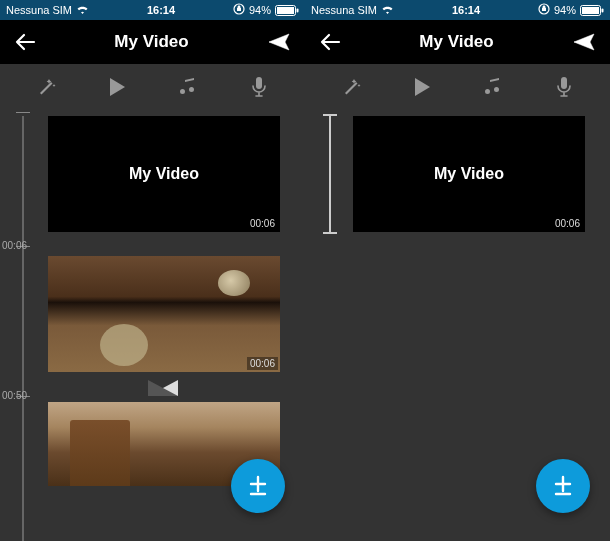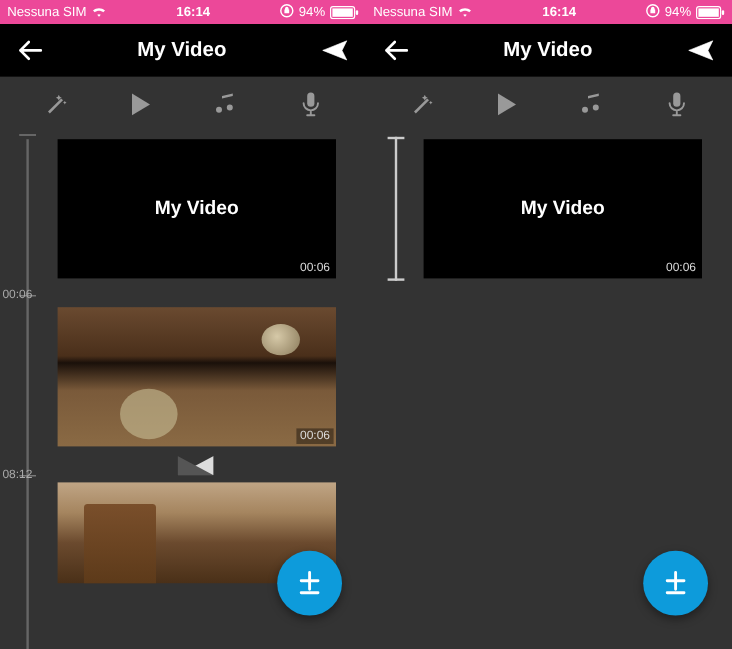--- a/index.html
+++ b/index.html
@@ -1,19 +1,19 @@
 <!DOCTYPE html>
 <html><head>
 <meta charset="utf-8">
 <style>
   * { margin: 0; padding: 0; box-sizing: border-box; }
   body { background: #fff; font-family: -apple-system, Helvetica, Arial, sans-serif; }
   .container { width: 610px; height: 541px; display: flex; background: #333; }
   .pane { width: 305px; height: 541px; position: relative; background: #333; overflow: hidden; }
-  .status-bar { height: 20px; background: #ec4899; display: flex; align-items: center; justify-content: space-between; padding: 0 6px; color: #fff; font-size: 11px; font-weight: 500; }
+  .status-bar { height: 20px; background: #0c4a6e; display: flex; align-items: center; justify-content: space-between; padding: 0 6px; color: #fff; font-size: 11px; font-weight: 500; }
   .status-left, .status-right { display: flex; align-items: center; gap: 4px; }
   .status-center { font-weight: 600; text-align: center; }
   .wifi-icon svg, .battery-icon svg { display: block; }
   .app-header { height: 44px; background: #000; display: flex; align-items: center; justify-content: space-between; padding: 0 14px; }
   .app-header .title { color: #fff; font-size: 17px; font-weight: 600; }
   .header-btn { color: #fff; cursor: pointer; display: flex; align-items: center; }
   .toolbar { height: 46px; background: #333; display: flex; align-items: center; justify-content: space-around; padding: 0 10px; }
   .tool-btn { color: #999; cursor: pointer; display: flex; align-items: center; justify-content: center; width: 40px; height: 40px; }
   .timeline { position: relative; padding-left: 48px; padding-top: 6px; height: calc(541px - 20px - 44px - 46px); }
   .time-track { position: absolute; left: 22px; top: 6px; bottom: 0; width: 2px; background: #666; }
@@ -110,21 +110,21 @@
           </svg>
       </div>
     </div>
 
     <div class="timeline">
       <div class="time-track"></div>
       <div class="time-tick" style="top:2px"></div>
       <div class="time-tick" style="top:136px"></div>
       <div class="time-tick" style="top:286px"></div>
       <div class="time-label" style="top:130px">00:06</div>
-      <div class="time-label" style="top:280px">08:12</div>
+      <div class="time-label" style="top:280px">00:50</div>
 
       <div class="clip title-clip">
         <div class="title-text">My Video</div>
         <div class="clip-duration">00:06</div>
       </div>
 
       <div style="height:16px"></div>
 
       <div class="clip img-clip photo1">
         <div class="clip-duration">00:06</div>

